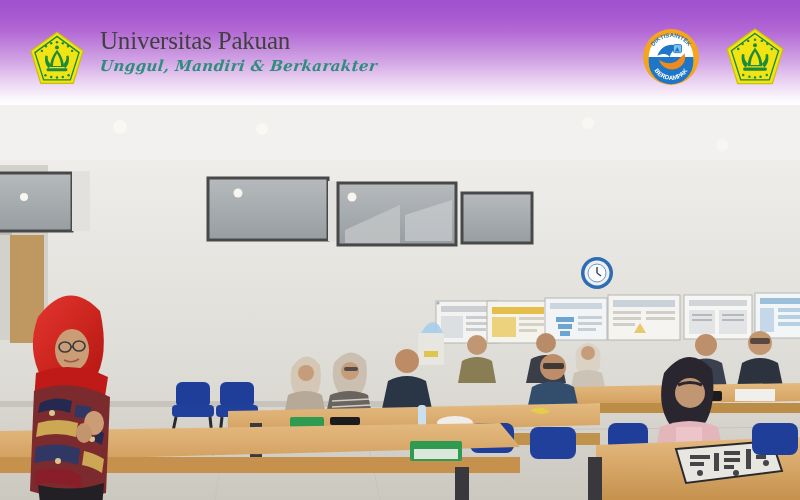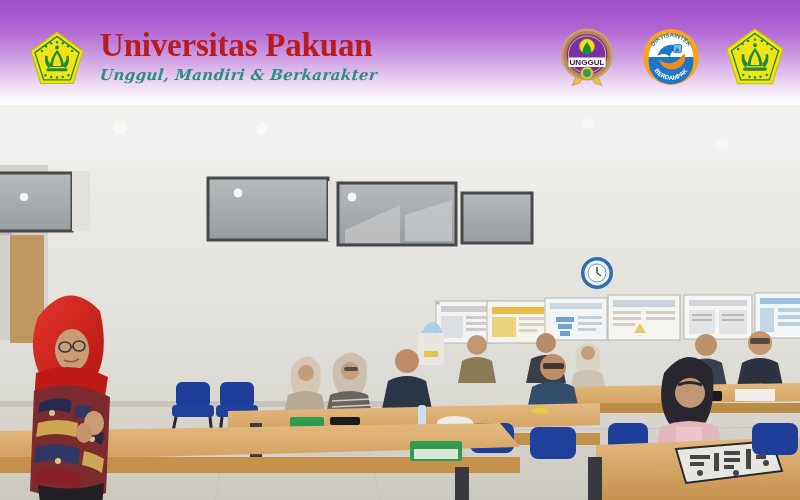--- a/index.html
+++ b/index.html
@@ -32,24 +32,24 @@
     position:absolute; left:28px; top:30px;
     width:58px; height:58px;
   }
   .crest svg { display:block; width:100%; height:100%; }
 
   .brand-text {
     position:absolute; left:100px; top:28px;
   }
   .brand-title {
     font-family:"Liberation Serif", serif;
-    font-weight:bold;
-    font-size:33px;
+    font-weight:normal;
+    font-size:25px;
     letter-spacing:-0.2px;
-    color:#b91c1c;
+    color:#404040;
     line-height:1.05;
   }
   .brand-tagline {
     font-family:"DejaVu Serif", serif;
     font-style:italic;
     font-weight:bold;
     font-size:15px;
     color:#2e8e7e;
     letter-spacing:0.4px;
     margin-top:4px;
@@ -110,41 +110,20 @@
       </svg>
     </div>
 
     <div class="brand-text">
       <div class="brand-title">Universitas Pakuan</div>
       <div class="brand-tagline">Unggul, Mandiri &amp; Berkarakter</div>
     </div>
 
     <div class="header-logos">
 
-      <div class="hlogo">
-        <svg viewBox="0 0 100 100" xmlns="http://www.w3.org/2000/svg">
-          <g>
-            <path d="M36 74 L26 96 L38 92 L44 82 Z" fill="#e8c24a" stroke="#c39a2c" stroke-width="1.3"></path>
-            <path d="M64 74 L74 96 L62 92 L56 82 Z" fill="#e8c24a" stroke="#c39a2c" stroke-width="1.3"></path>
-          </g>
-          <circle cx="50" cy="46" r="42" fill="#caa06a"></circle>
-          <circle cx="50" cy="46" r="38" fill="#b5845a"></circle>
-          <circle cx="50" cy="46" r="33" fill="#7b2fa8"></circle>
-          <circle cx="50" cy="46" r="30" fill="none" stroke="#e8c24a" stroke-width="1.6"></circle>
-          <circle cx="50" cy="33" r="12" fill="#f2e312" stroke="#c9bc0c" stroke-width="1.2"></circle>
-          <path d="M50 26 C45 32 43 38 43 42 L57 42 C57 38 55 32 50 26 Z" fill="#1f8a3c"></path>
-          <rect x="42" y="42" width="16" height="3" rx="1.2" fill="#1f8a3c"></rect>
-          <g>
-            <rect x="20" y="51" width="60" height="15" rx="2" fill="#ffffff"></rect>
-            <text x="50" y="63" font-family="Liberation Sans, sans-serif" font-size="13" font-weight="bold" fill="#3b1155" text-anchor="middle">UNGGUL</text>
-          </g>
-          <circle cx="50" cy="76" r="10" fill="#e8c24a" stroke="#c39a2c" stroke-width="1.2"></circle>
-          <circle cx="50" cy="76" r="6.5" fill="#2f9e52"></circle>
-        </svg>
-      </div>
 
       <div class="hlogo">
         <svg viewBox="0 0 100 100" xmlns="http://www.w3.org/2000/svg">
           <defs>
             <path id="arcTop" d="M16 52 A34 34 0 0 1 84 52"></path>
             <path id="arcBot" d="M19 56 A31 31 0 0 0 81 56"></path>
           </defs>
           <circle cx="50" cy="50" r="45" fill="#f5a41e"></circle>
           <circle cx="50" cy="50" r="36" fill="#ffffff"></circle>
           <path d="M14 58 A36 36 0 0 0 86 58 L86 50 L14 50 Z" fill="#1d76c8"></path>

